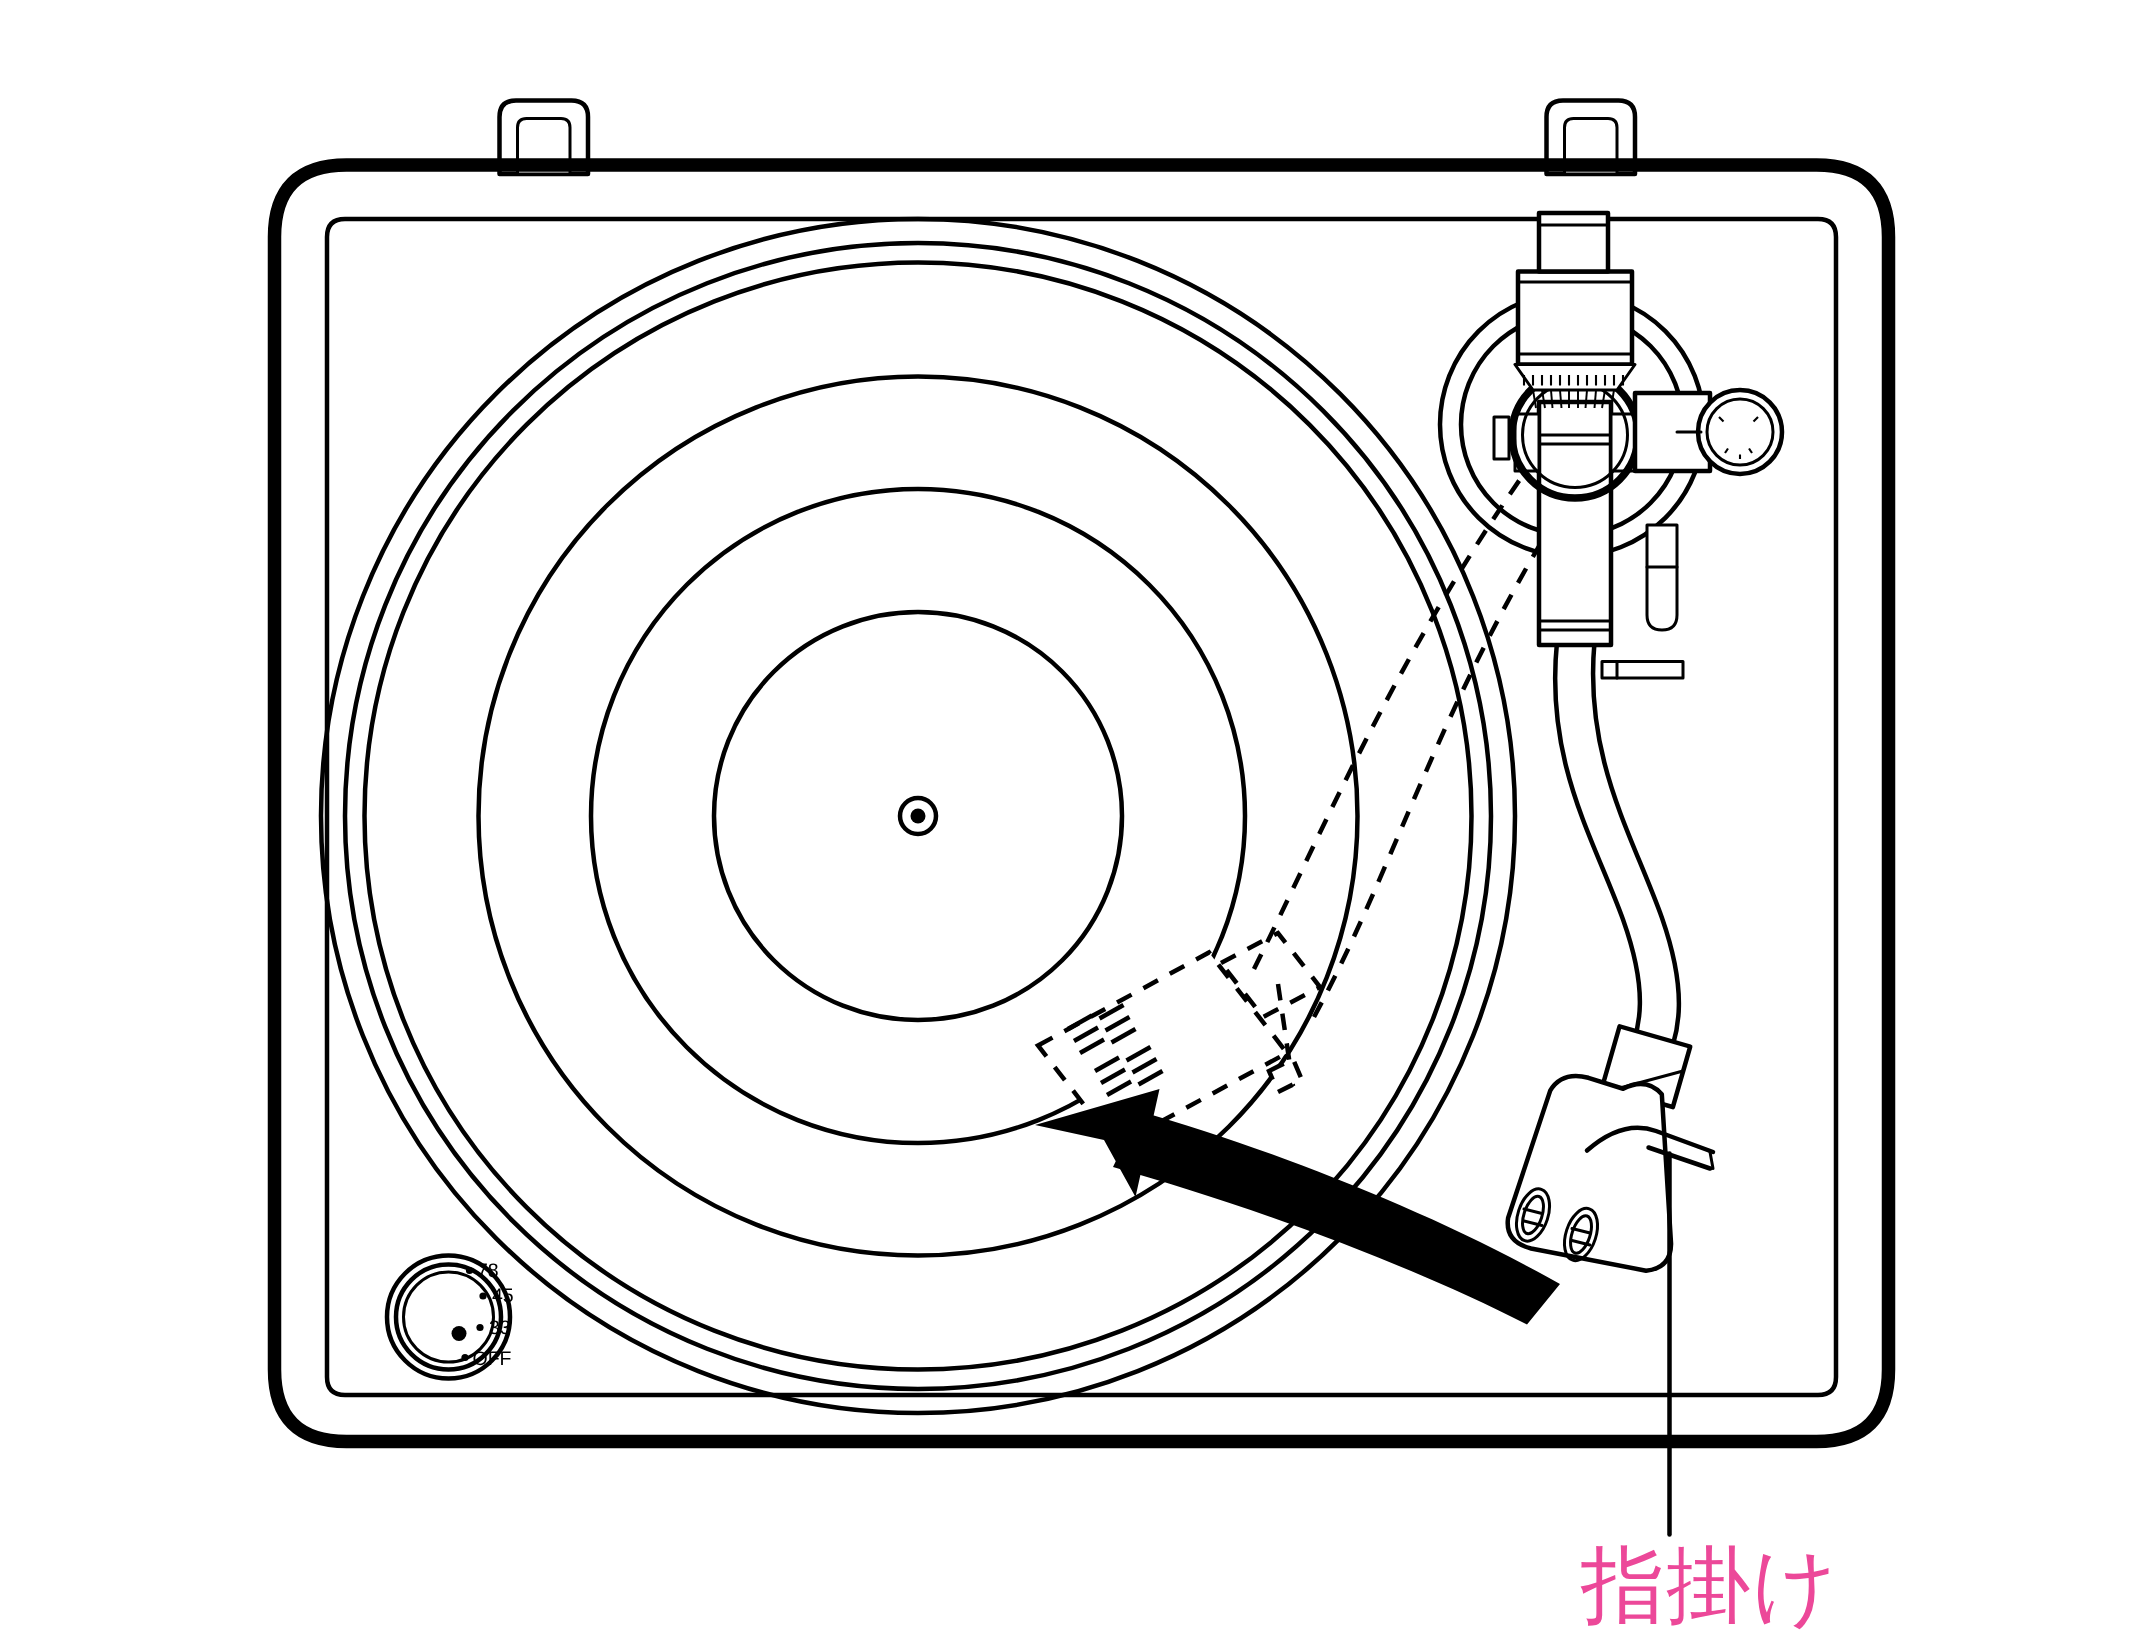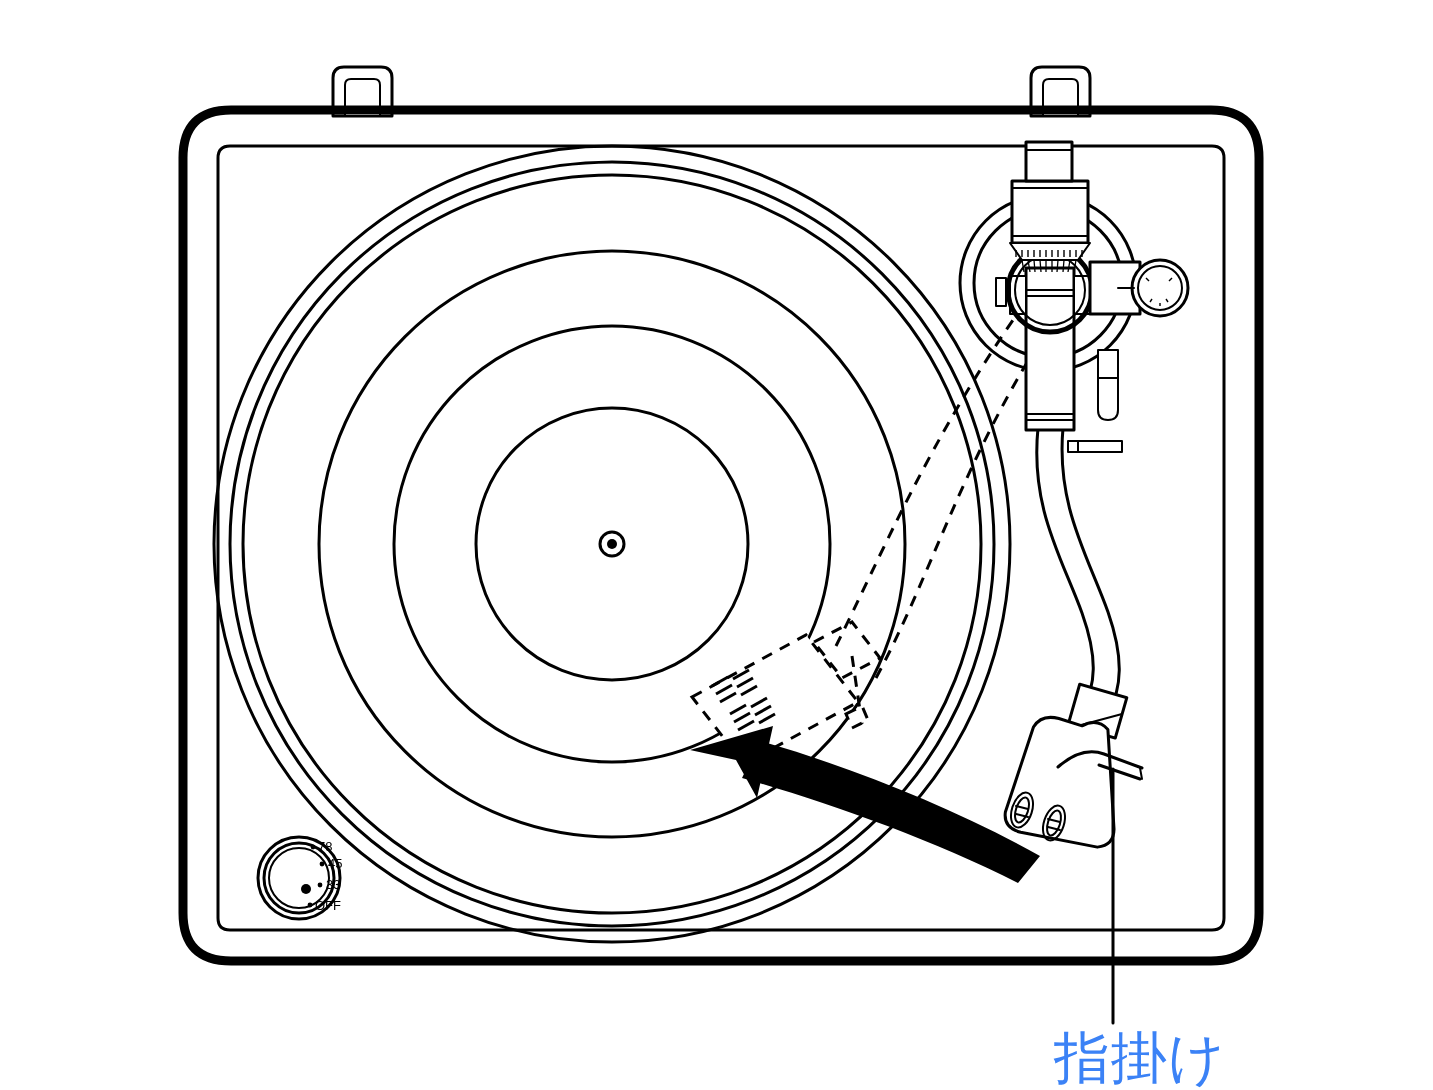--- a/index.html
+++ b/index.html
@@ -9,21 +9,21 @@
   #art{position:absolute;left:0;top:0;width:1433px;height:1090px;}
   .callout-label{
     position:absolute;
     left:1030px;
     top:992px;
     width:220px;
     text-align:center;
     font-size:56px;
     line-height:1.0;
     letter-spacing:1px;
-    color:#3b82f6;
+    color:#ec4899;
     font-family:"DejaVu Sans","Liberation Sans",sans-serif;
     white-space:nowrap;
   }
 </style>
 </head>
 <body>
 
 <div id="stage">
 
   <svg id="art" viewBox="0 0 1433 1090">

